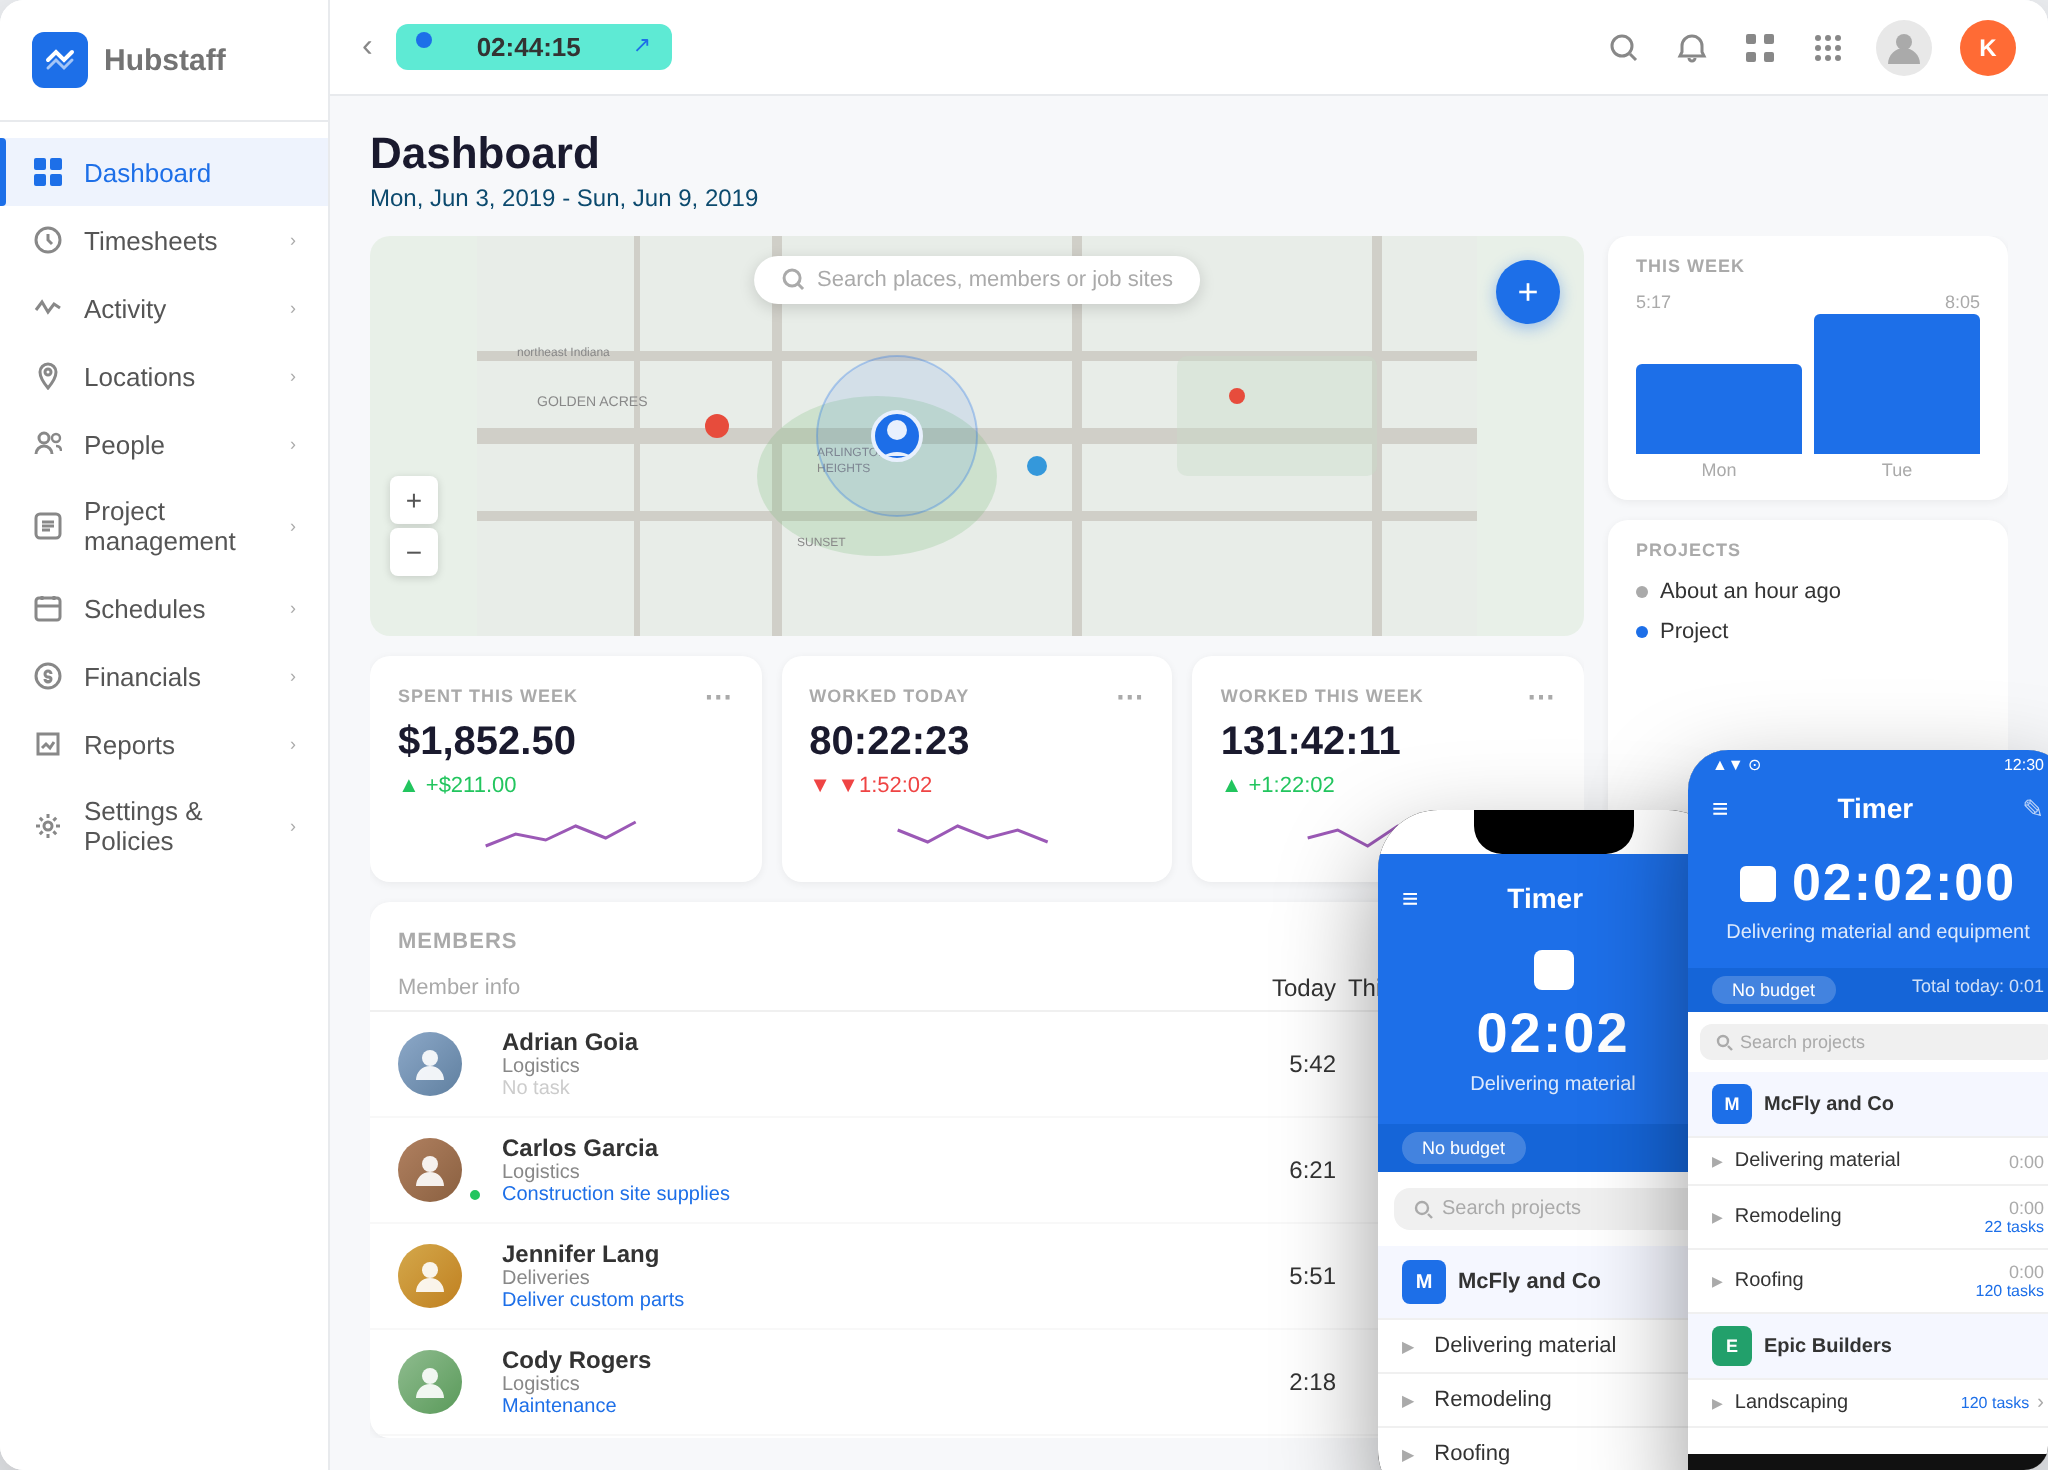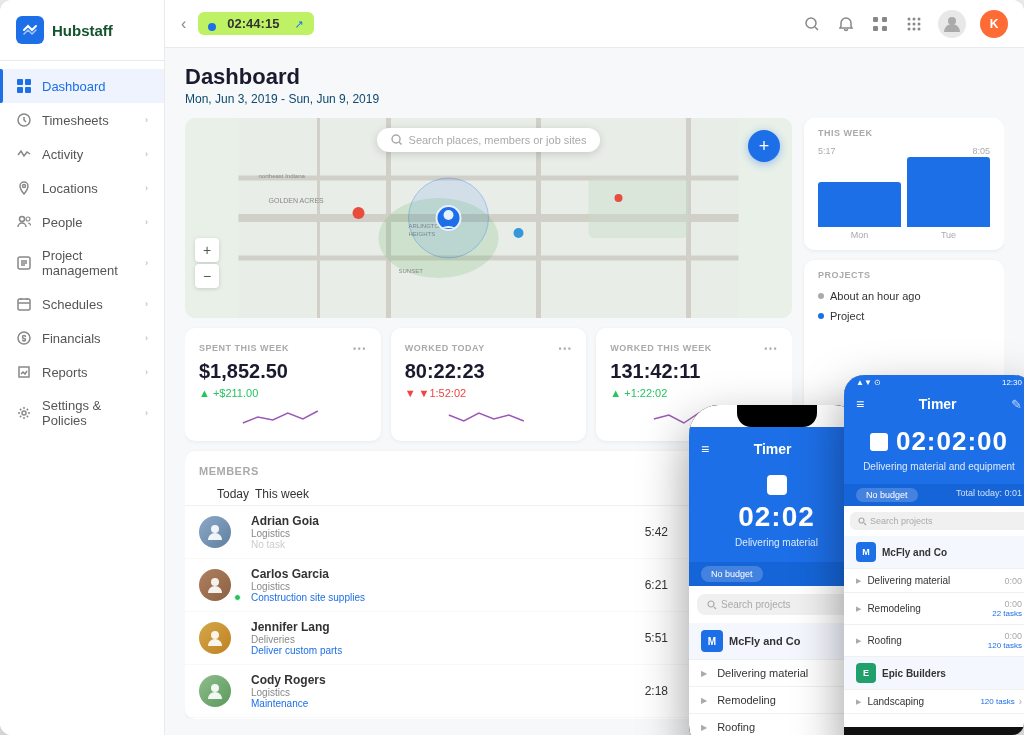--- a/index.html
+++ b/index.html
@@ -51,21 +51,21 @@
       display: flex;
       align-items: center;
       justify-content: center;
     }
 
     .logo-icon svg { width: 16px; height: 16px; }
 
     .logo-text {
       font-size: 15px;
       font-weight: 600;
-      color: #14532d;
+      color: #737373;
     }
 
     .sidebar-nav {
       flex: 1;
       padding: 8px 0;
     }
 
     .nav-item {
       display: flex;
       align-items: center;
@@ -132,23 +132,23 @@
     }
 
     .topbar-back {
       color: #888;
       font-size: 16px;
       cursor: pointer;
     }
 
     .topbar-timer {
       display: flex;
-      align-items: flex-end;
-      gap: 11px;
-      background: #bef264;
+      align-items: flex-start;
+      gap: 22px;
+      background: #5eead4;
       border-radius: 6px;
       padding: 4px 10px;
     }
 
     .timer-dot {
       width: 8px;
       height: 8px;
       background: #1d6fe8;
       border-radius: 50%;
     }
@@ -1201,20 +1201,21 @@
               </div>
             </div>
           </div>
 
           <div class="members-section">
             <div class="members-header">
               <span class="members-title">MEMBERS</span>
               <span class="stat-dots">⋯</span>
             </div>
             <div class="members-table-header">
+              <span class="col-member">Member info</span>
               <span class="col-today">Today</span>
               <span class="col-week">This week</span>
               <span class="col-bars"></span>
             </div>
 
             <div class="member-row">
               <div class="member-avatar-wrapper">
                 <div class="member-avatar">
                   <div class="member-avatar-inner" style="background:linear-gradient(135deg,#8ca8c8,#6080a0);">
                     <svg width="20" height="20" viewBox="0 0 20 20" fill="rgba(255,255,255,0.9)">

